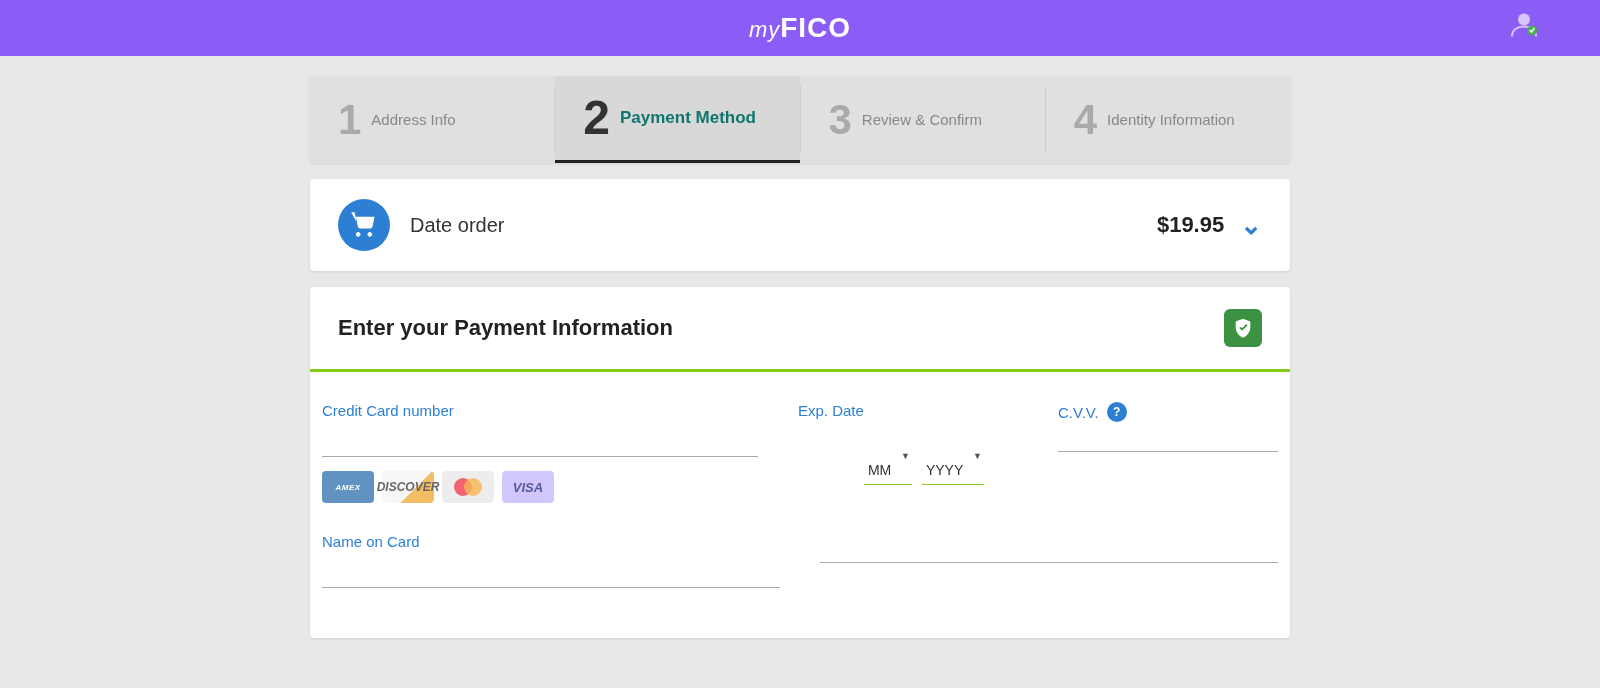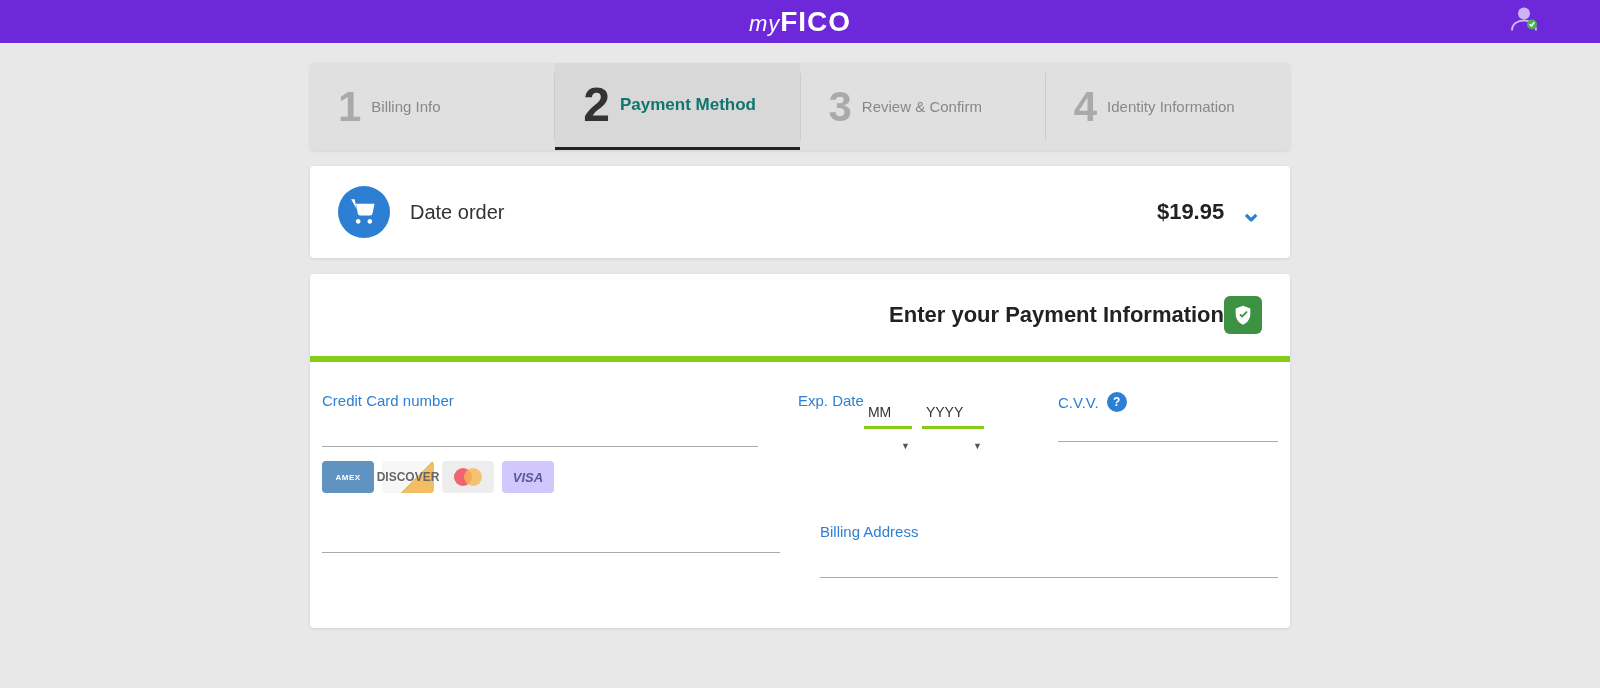--- a/index.html
+++ b/index.html
@@ -5,22 +5,22 @@
     * { box-sizing: border-box; margin: 0; padding: 0; }
     body {
       font-family: Arial, sans-serif;
       background: #e8e8e8;
       min-height: 688px;
       width: 1600px;
     }
 
     
     .header {
-      background: #6d28d9;
-      height: 43px;
+      background: #8b5cf6;
+      height: 56px;
       display: flex;
       align-items: center;
       justify-content: center;
       position: relative;
     }
     .header-logo {
       color: white;
       font-size: 28px;
       font-weight: bold;
       letter-spacing: 1px;
@@ -144,22 +144,22 @@
     .payment-card {
       background: white;
       border-radius: 4px;
       box-shadow: 0 1px 3px rgba(0,0,0,0.1);
       overflow: hidden;
     }
     .payment-header {
       padding: 22px 28px;
       display: flex;
       align-items: center;
-      justify-content: flex-end;
-      border-bottom: 6px solid #84cc16;
+      justify-content: space-between;
+      border-bottom: 3px solid #84cc16;
     }
     .payment-title {
       font-size: 22px;
       font-weight: bold;
       color: #222;
     }
     .secure-icon {
       width: 38px;
       height: 38px;
       background: #3d9142;
@@ -212,20 +212,21 @@
     .card-icon {
       height: 32px;
       width: 52px;
       border-radius: 4px;
       display: flex;
       align-items: center;
       justify-content: center;
       font-size: 9px;
       font-weight: bold;
       opacity: 0.75;
+      font-style: italic;
     }
     .card-amex {
       background: #2c6fad;
       color: white;
       font-size: 8px;
       letter-spacing: 0.5px;
     }
     .card-discover {
       background: linear-gradient(135deg, #f5f5f5 60%, #f0a830 60%);
       color: #444;
@@ -246,31 +247,32 @@
       display: flex;
       flex-direction: row;
     }
     .exp-selects {
       display: flex;
       gap: 10px;
       margin-top: 6px;
     }
     .exp-select {
       border: none;
-      border-bottom: 3px solid #84cc16;
+      border-bottom: 1px solid #84cc16;
       padding: 6px 4px;
       font-size: 14px;
       background: transparent;
       cursor: pointer;
       color: #333;
       outline: none;
       appearance: none;
       -webkit-appearance: none;
       padding-right: 20px;
       position: relative;
+      margin-top: 48px;
     }
     .select-wrapper {
       position: relative;
       display: inline-block;
     }
     .select-wrapper::after {
       content: '▼';
       font-size: 9px;
       position: absolute;
       right: 2px;
@@ -313,21 +315,21 @@
       <path d="M22 22l1.5 1.5L26 20" stroke="white" stroke-width="1.5" stroke-linecap="round" stroke-linejoin="round"></path>
     </svg>
   </div>
 </div>
 
 <div class="content">
 
   <div class="steps-nav">
     <div class="step">
       <span class="step-number">1</span>
-      <span class="step-label">Billing Info</span>
+      <span class="step-label">Address Info</span>
     </div>
     <div class="step-divider"></div>
     <div class="step active">
       <span class="step-number">2</span>
       <span class="step-label">Payment Method</span>
     </div>
     <div class="step-divider"></div>
     <div class="step">
       <span class="step-number">3</span>
       <span class="step-label">Review &amp; Confirm</span>
@@ -408,23 +410,23 @@
           <div class="cvv-label-row">
             <label class="form-label" style="margin-bottom:0;">C.V.V.</label>
             <div class="help-icon">?</div>
           </div>
           <input class="form-input" type="text" style="">
         </div>
       </div>
 
       <div class="form-row">
         <div class="form-group">
+          <label class="form-label">Name on Card</label>
           <input class="form-input" type="text" style="">
         </div>
         <div class="form-group">
-          <label class="form-label">Billing Address</label>
           <input class="form-input" type="text" style="">
         </div>
       </div>
     </div>
   </div>
 
 </div>
 
 </body></html>

